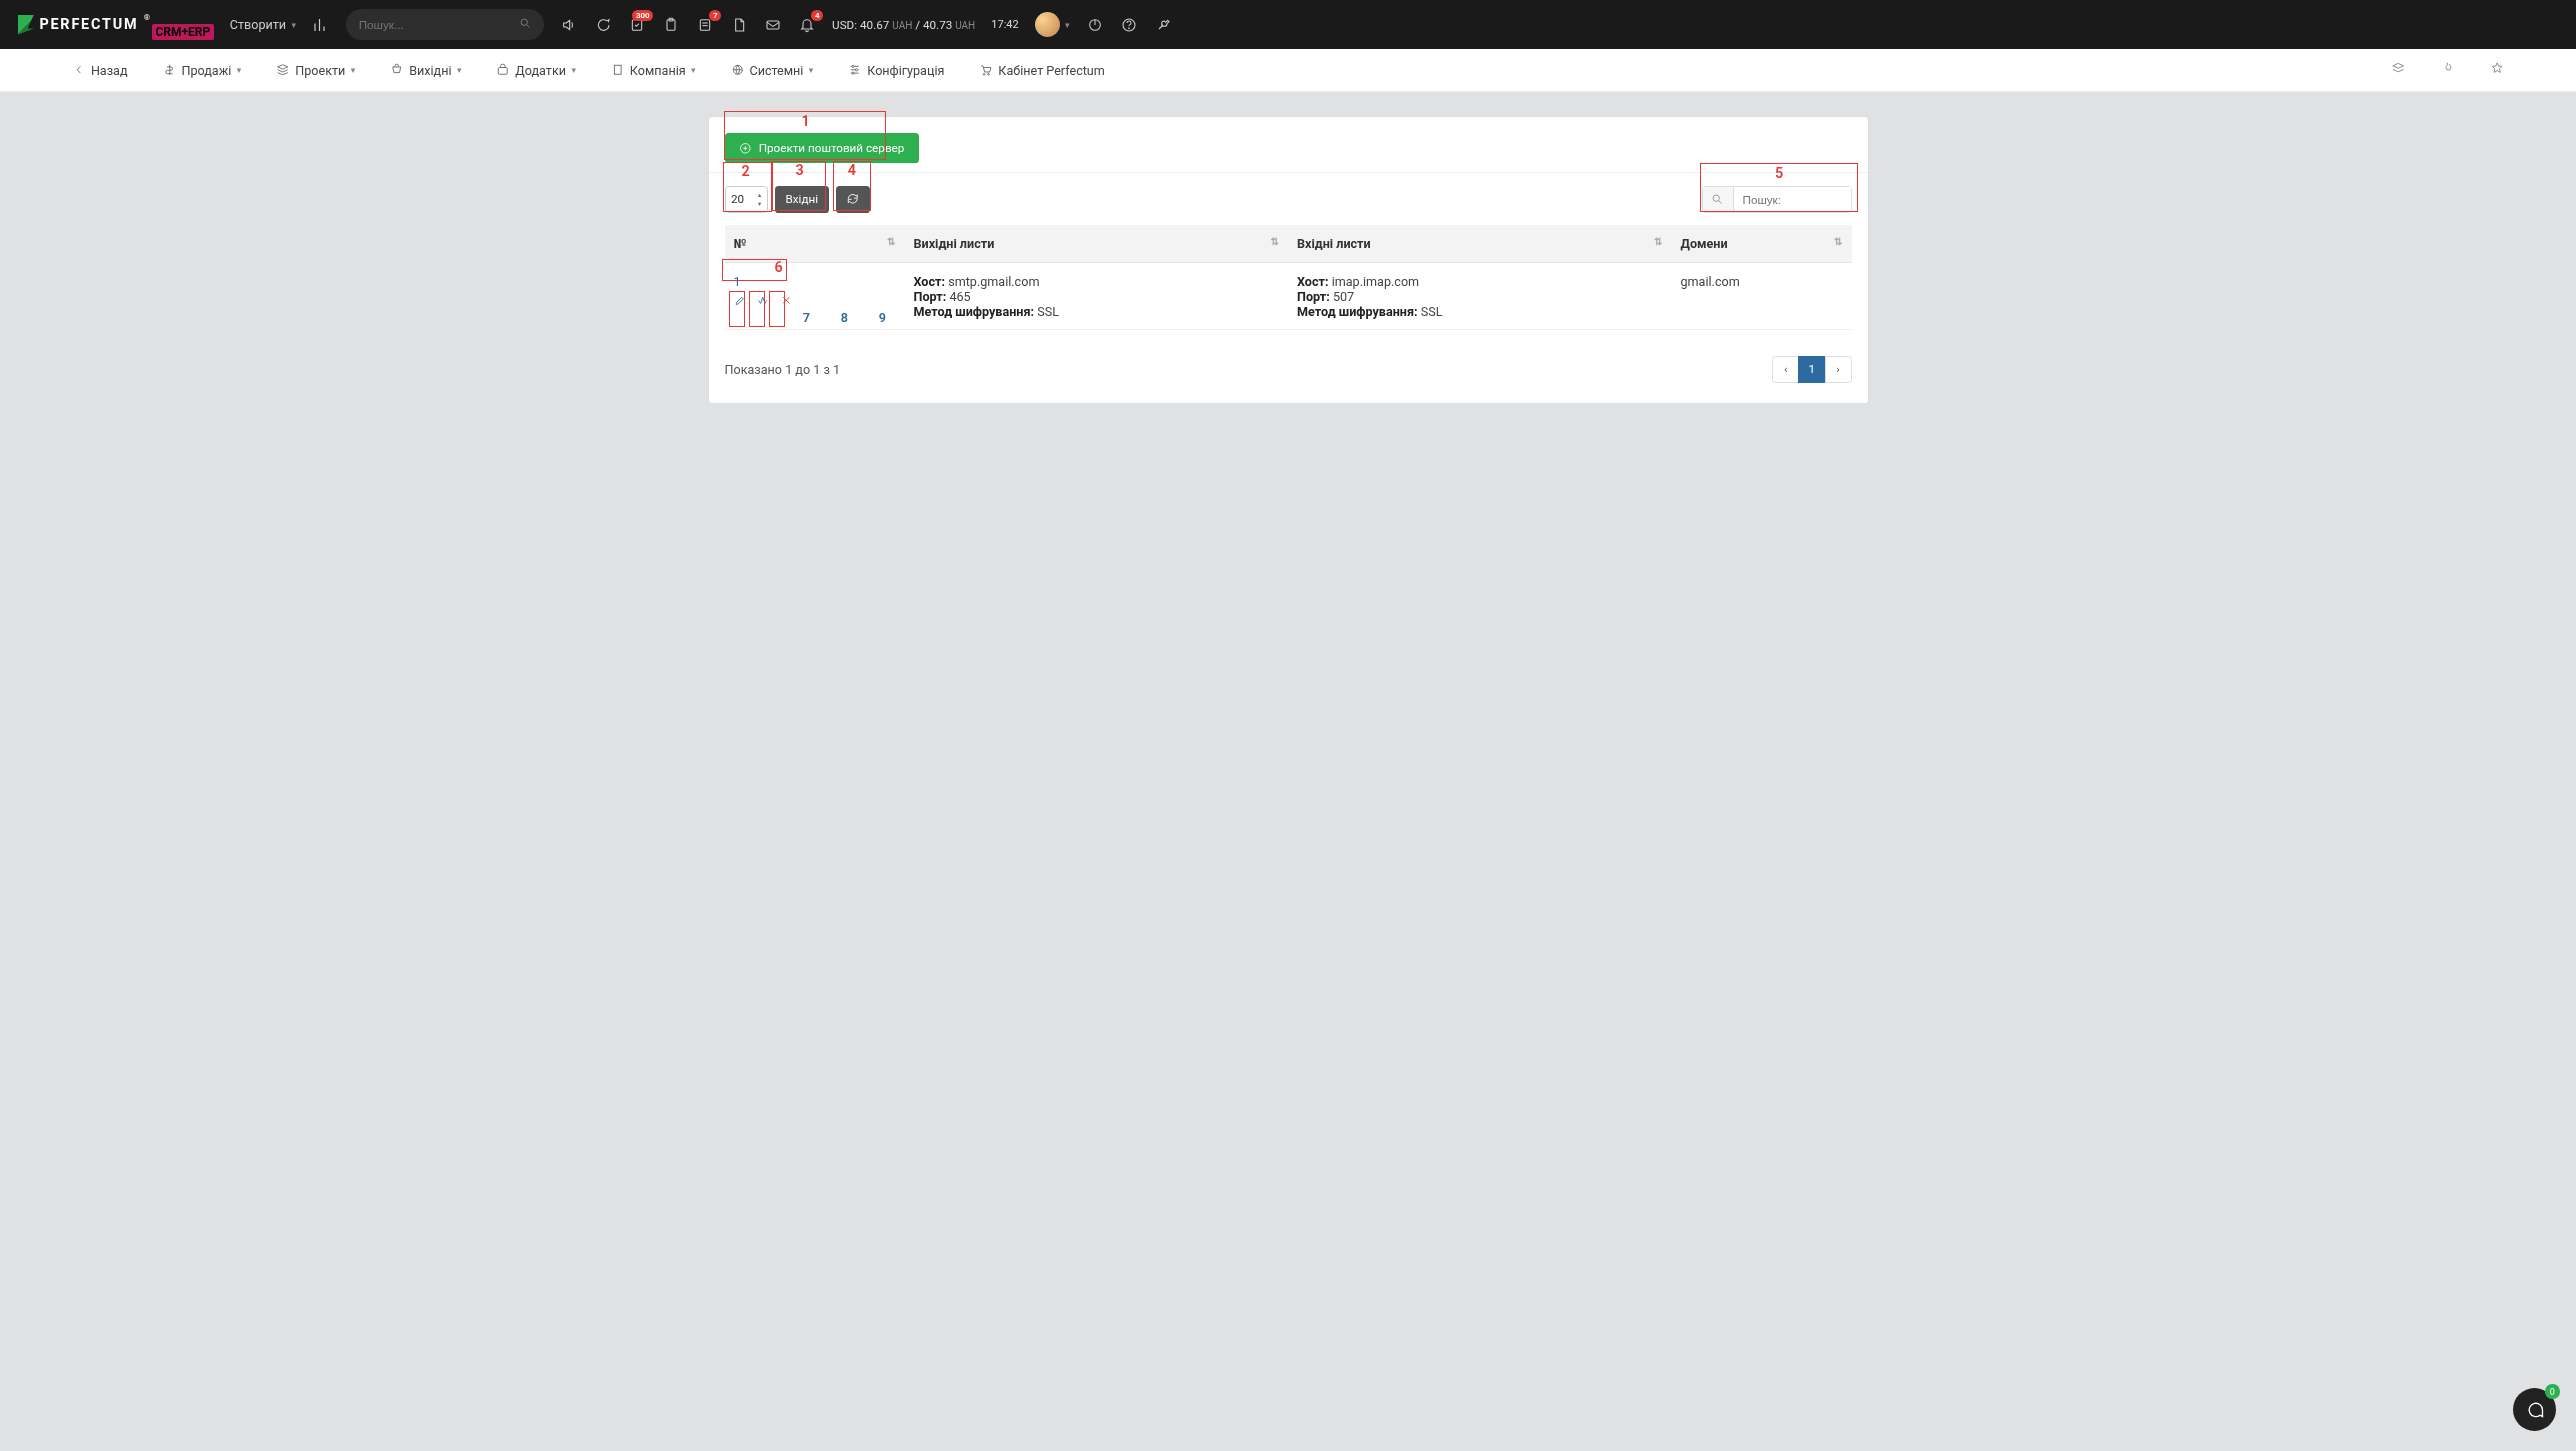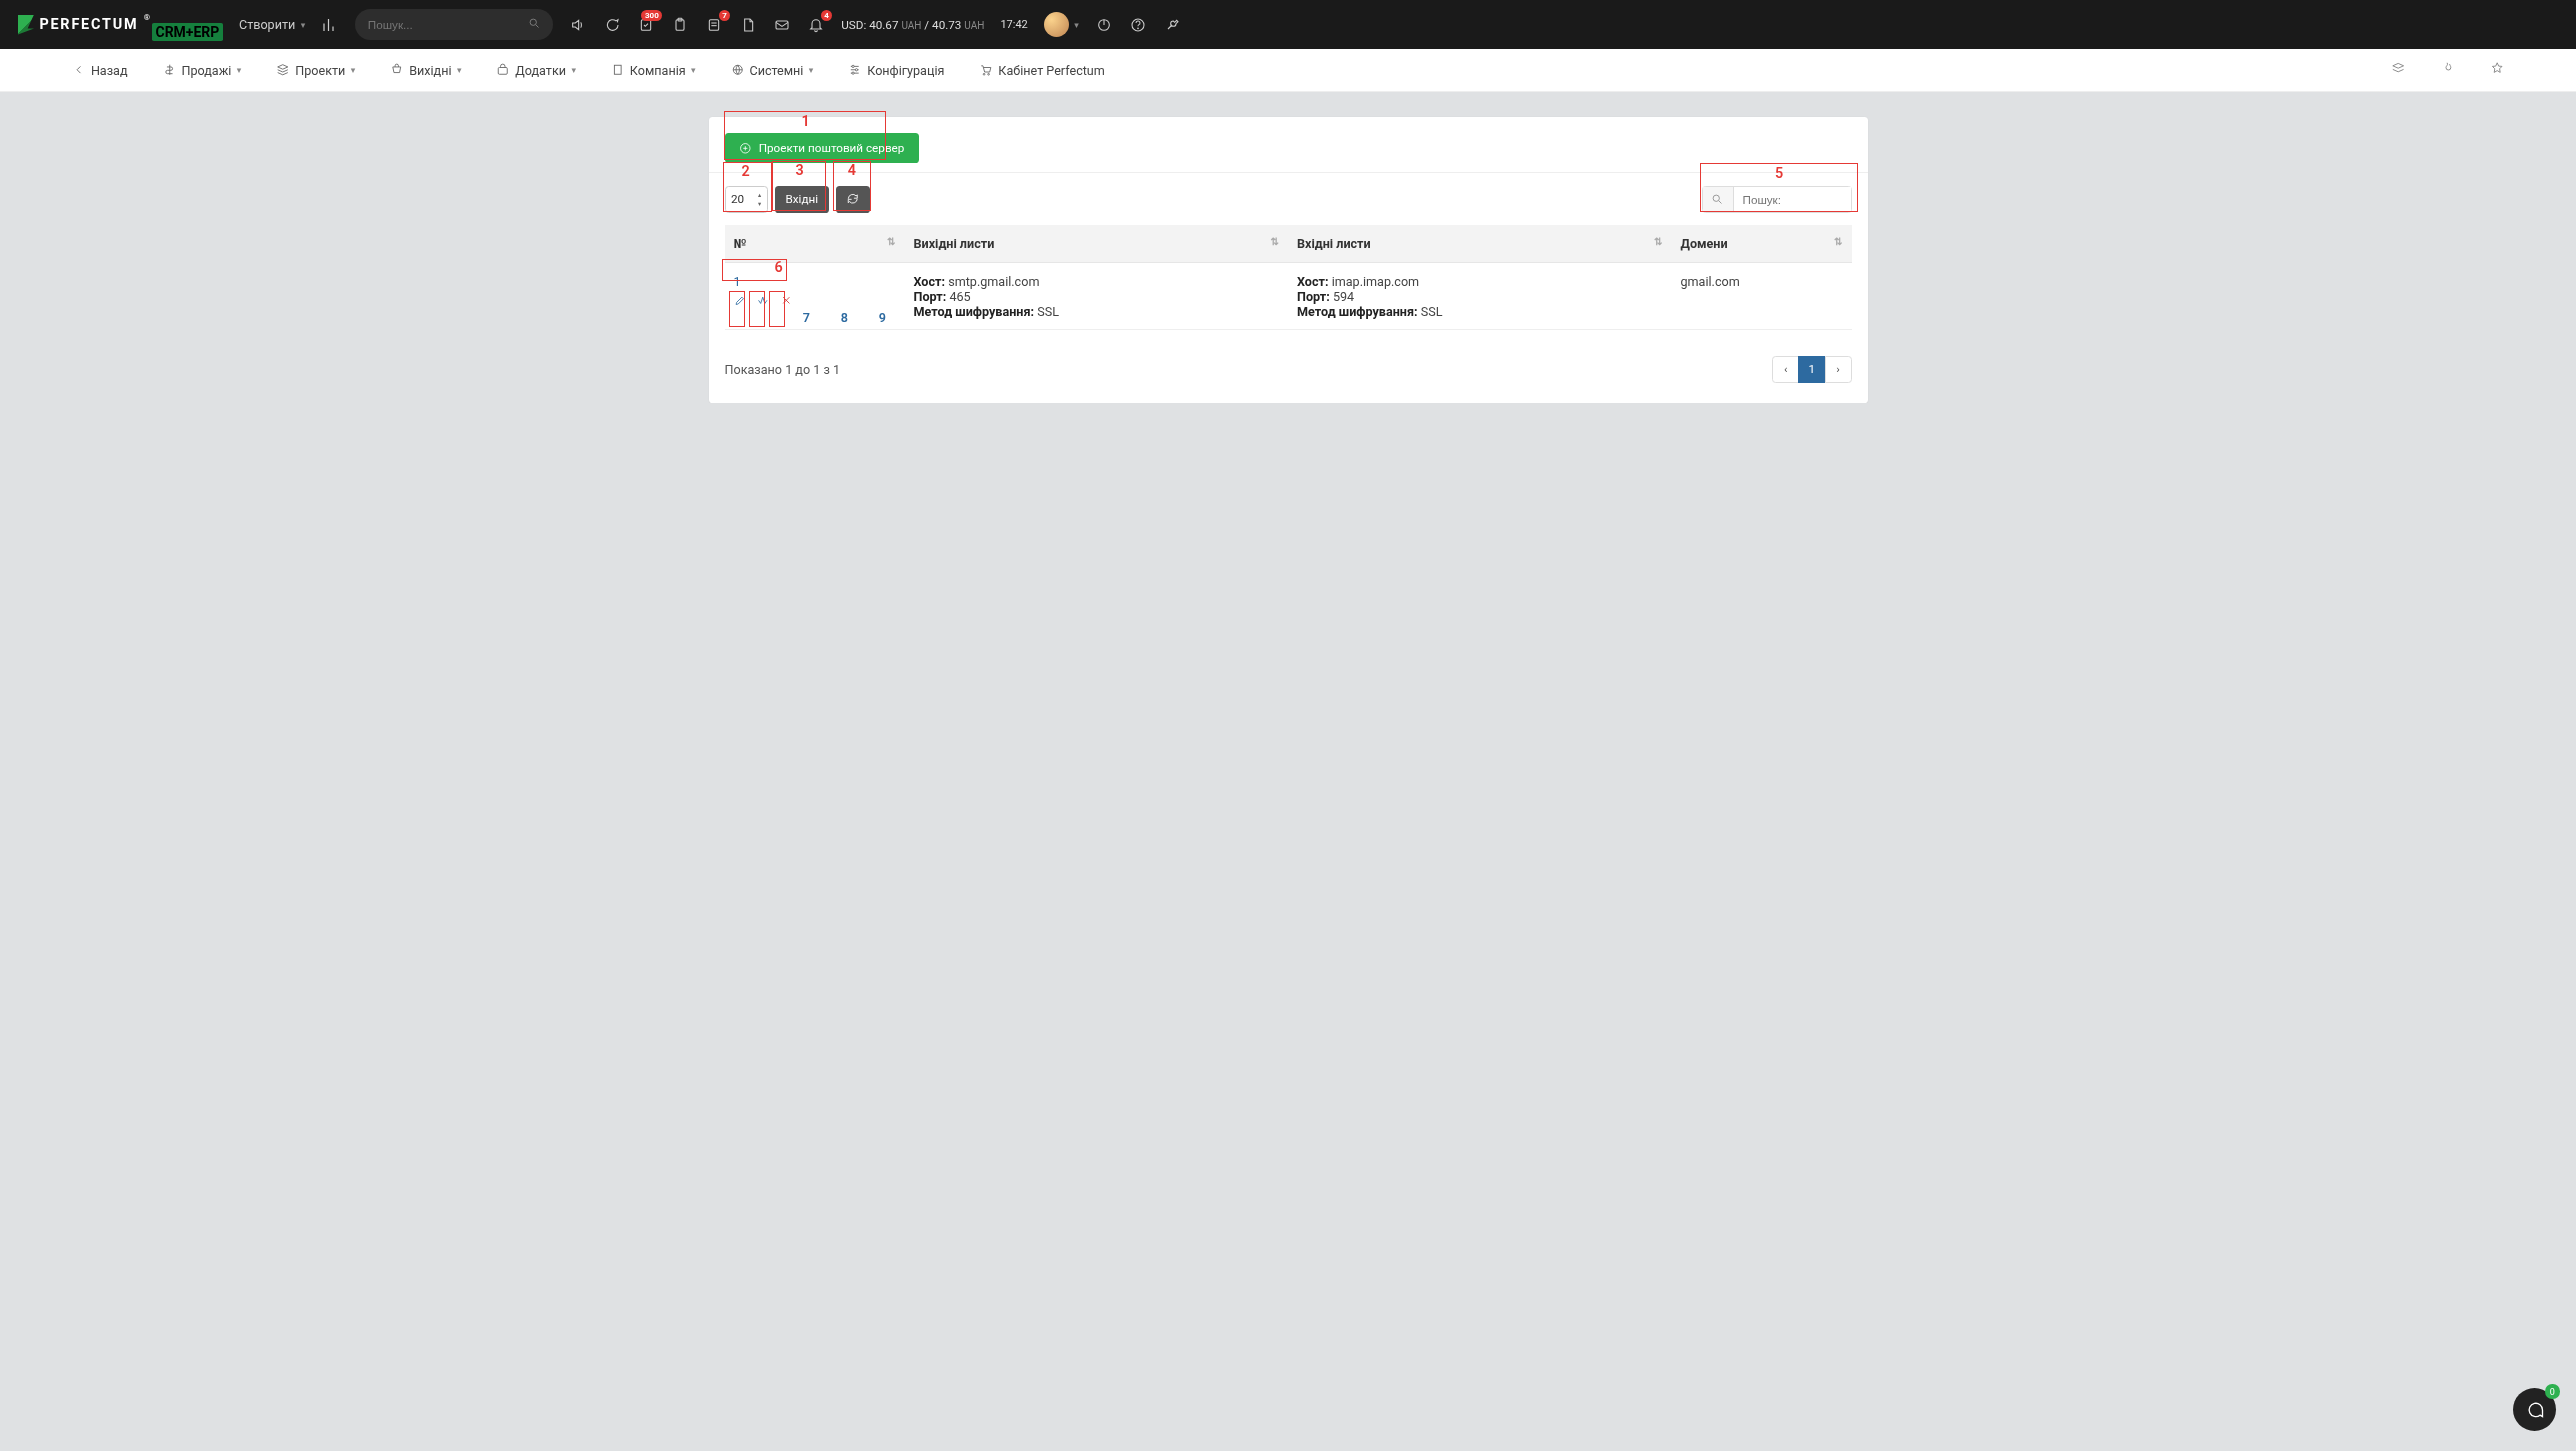--- a/index.html
+++ b/index.html
@@ -19,21 +19,21 @@
   gap: 16px;
 }
 .logo-area { display: flex; align-items: center; gap: 5.4px; }
 .logo-mark {
   width: 16px; height: 20px;
   background: linear-gradient(135deg,#2eb050 50%,#1d7a36 50%);
   clip-path: polygon(0 0,100% 0,60% 70%,100% 70%,0 100%);
 }
 .logo-text { font-weight: 700; letter-spacing: 1.8px; font-size: 14.4px; }
 .logo-sub {
-  background: #15803d; color: #000; font-size: 14px; padding: 0.9px 3.6px; border-radius: 1.8px; font-weight: 700;
+  background: #be185d; color: #000; font-size: 12px; padding: 0.9px 3.6px; border-radius: 1.8px; font-weight: 700;
   position: relative; top: 7.2px; margin-left: -3.6px;
 }
 .logo-reg { font-size: 8px; position: relative; top: -7.2px; }
 .create-btn { display: flex; align-items: center; gap: 5.4px; cursor: pointer; color: #ccc; }
 .topbar-icon { width: 18px; height: 18px; display: inline-flex; align-items: center; justify-content: center; color: #ccc; cursor: pointer; position: relative; }
 .search-pill {
   background: #2d2d2d; border-radius: 16px; height: 30.5px; width: 198px;
   display: flex; align-items: center; padding: 0 12.6px; position: relative;
 }
 .search-pill input {
@@ -445,21 +445,21 @@
               <span class="red-label" style="left:39px;top:16px">9</span>
             </div>
           </td>
           <td>
             <div class="kv"><b>Хост:</b> <span>smtp.gmail.com</span></div>
             <div class="kv"><b>Порт:</b> <span>465</span></div>
             <div class="kv"><b>Метод шифрування:</b> <span>SSL</span></div>
           </td>
           <td>
             <div class="kv"><b>Хост:</b> <span>imap.imap.com</span></div>
-            <div class="kv"><b>Порт:</b> <span>594</span></div>
+            <div class="kv"><b>Порт:</b> <span>507</span></div>
             <div class="kv"><b>Метод шифрування:</b> <span>SSL</span></div>
           </td>
           <td>
             <span>gmail.com</span>
           </td>
         </tr>
       </tbody>
     </table>
   </div>
 

